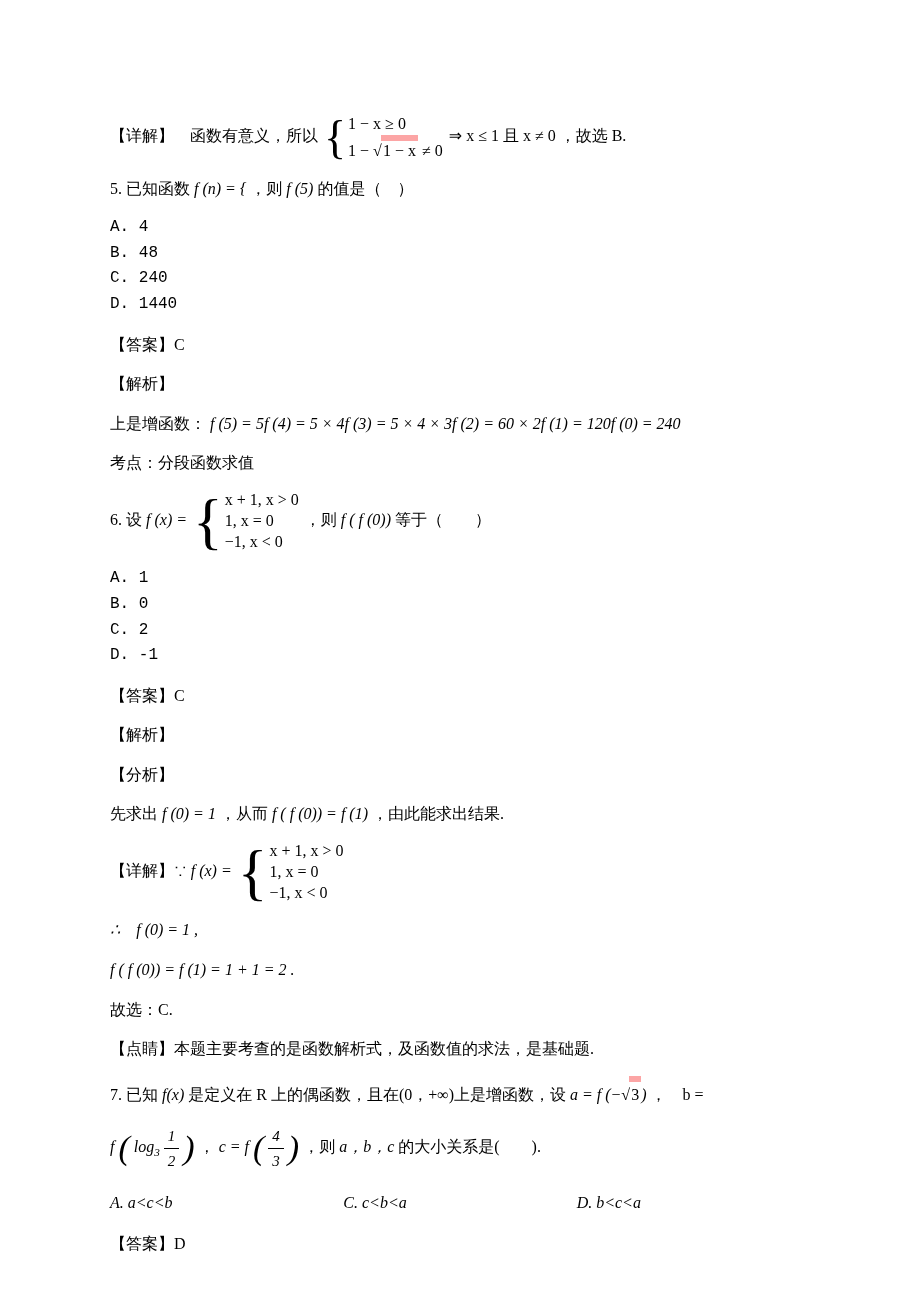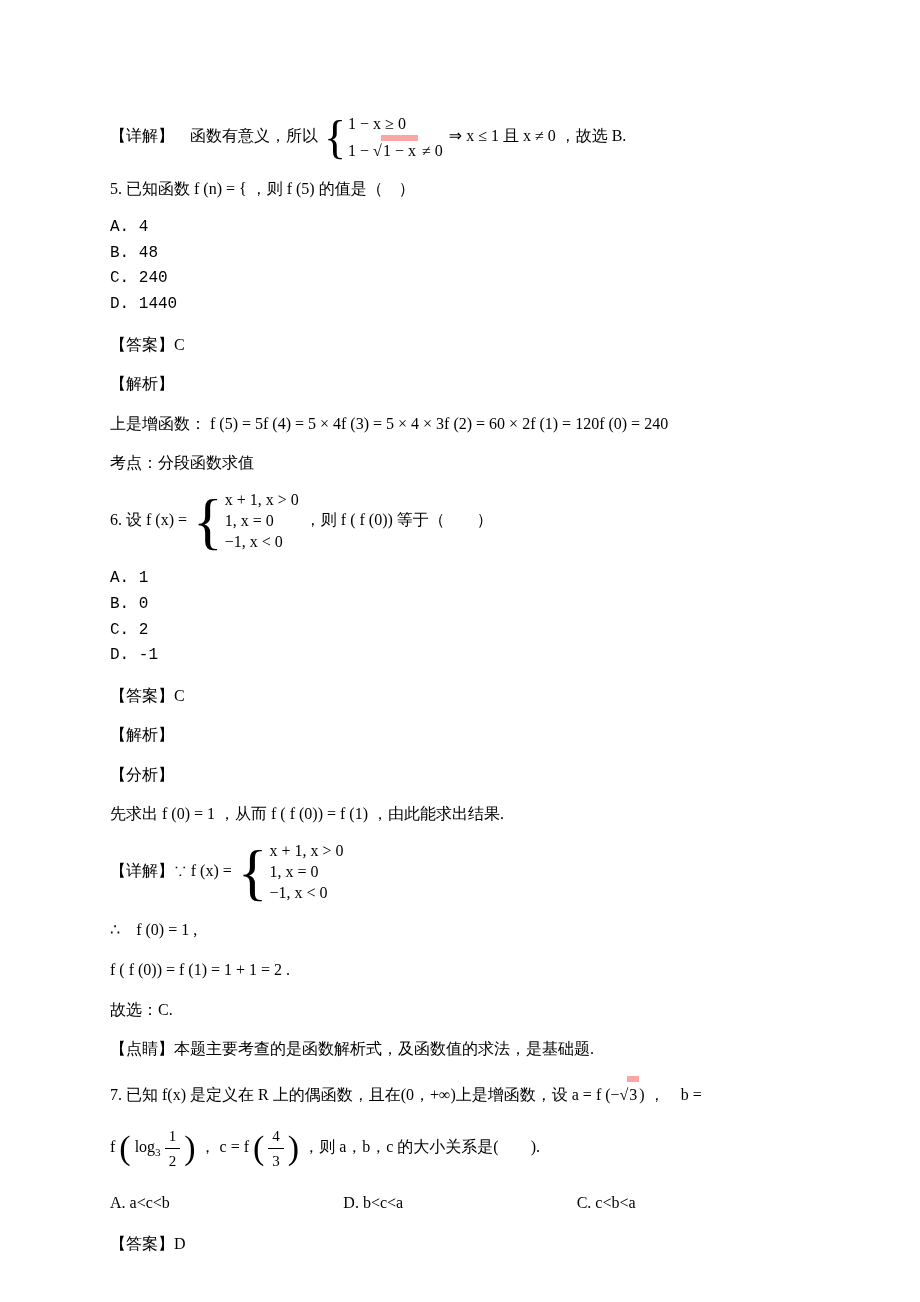--- a/index.html
+++ b/index.html
@@ -36,20 +36,21 @@
   .frac .num {
     display: block;
     padding: 0 4px;
     border-bottom: 1px solid #000;
   }
   .frac .den {
     display: block;
     padding: 0 4px;
   }
   .italic {
+    font-style: italic;
     font-family: "Times New Roman", serif;
   }
   .math {
     font-family: "Times New Roman", serif;
   }
   .brace-block {
     display: inline-flex;
     align-items: center;
     vertical-align: middle;
     margin: 0 2px;
@@ -197,16 +198,16 @@
     </span>
     <span style="font-size:34px;vertical-align:middle;font-weight:300;">)</span>
   </span>
   <span>，则</span>
   <span class="math italic"> a，b，c </span>
   <span>的大小关系是(　　).</span>
 </div>
 
 <div class="options">
   <div class="mono"><span class="italic">A. a&lt;c&lt;b</span></div>
+  <div class="mono"><span class="italic">C. c&lt;b&lt;a</span></div>
   <div class="mono"><span class="italic">D. b&lt;c&lt;a</span></div>
-  <div class="mono"><span class="italic">C. c&lt;b&lt;a</span></div>
 </div>
 <div class="para">【答案】D</div>
 
 </body></html>

